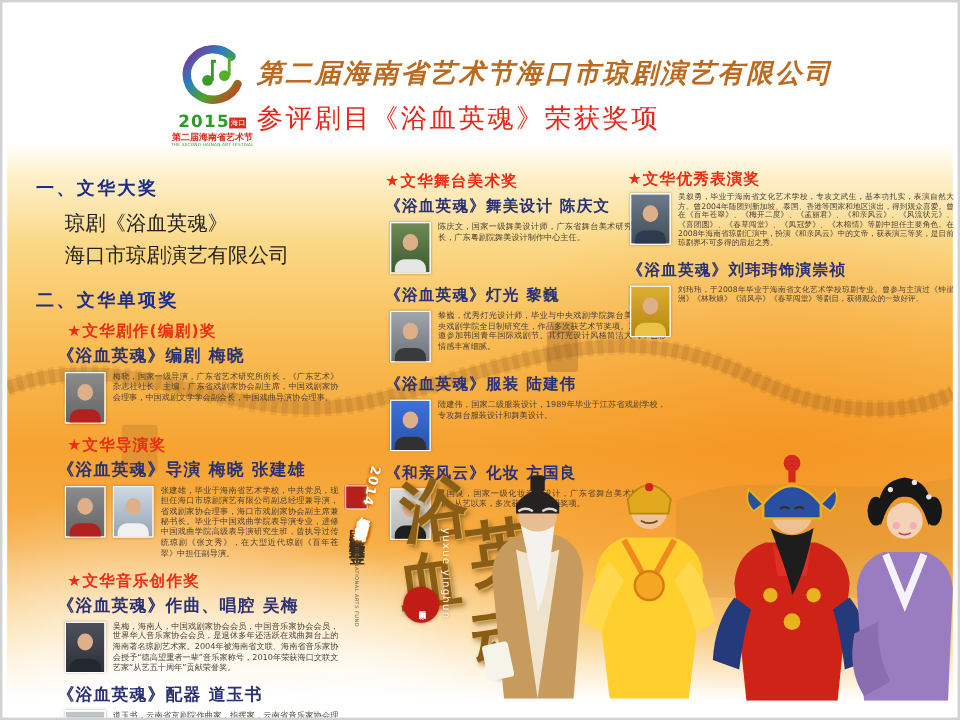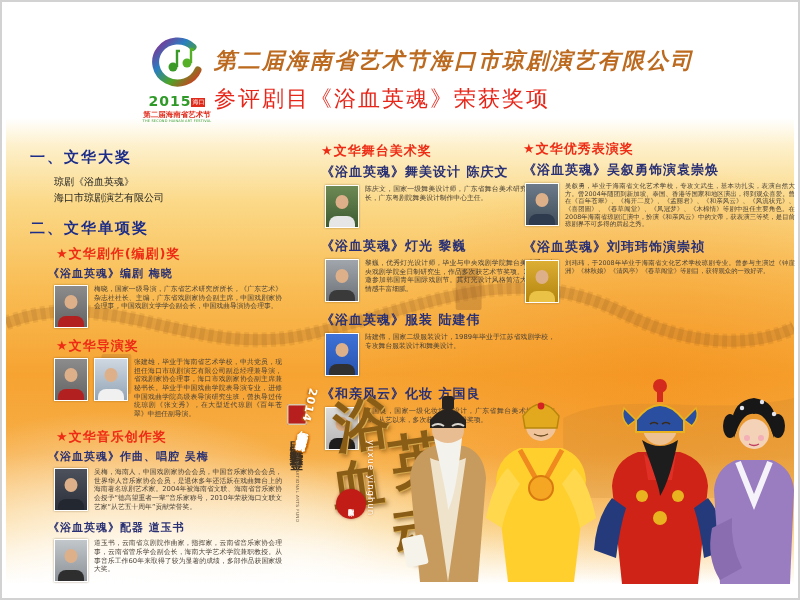--- a/index.html
+++ b/index.html
@@ -30,25 +30,25 @@
   .title2{margin-top:8px;font-size:22px;font-weight:400;color:#e7261a;letter-spacing:2px;white-space:nowrap;}
 
   
   .col{position:absolute;}
   .col-left{left:28px;top:132px;width:252px;}
   .col-mid{left:284px;top:140px;width:234px;margin-left:35px;}
   .col-right{left:521px;top:138px;width:272px;}
 
   .sec-head{font-size:15px;font-weight:800;color:#1c2d8a;letter-spacing:2px;margin:14px 0 7px 0;}
   .grand-lines{padding-left:24px;margin-bottom:10px;}
-  .grand-line{font-size:10px;color:#222;line-height:1.55;}
+  .grand-line{font-size:17px;color:#222;line-height:1.55;}
 
   .award{font-size:13px;font-weight:800;color:#ee2c15;letter-spacing:1px;margin:0 0 3px 26px;white-space:nowrap;}
   .col-mid .award,.col-right .award{margin-left:0;}
-  .credit{font-family:"DejaVu Serif",serif;font-weight:700;font-size:11px;color:#2a3175;
+  .credit{font-family:"DejaVu Serif",serif;font-weight:700;font-size:14px;color:#2a3175;
           letter-spacing:1px;margin:0 0 4px 18px;white-space:nowrap;}
   .col-mid .credit,.col-right .credit{margin-left:0;font-size:13px;}
   .row{display:flex;gap:6px;margin:0 0 9px 24px;}
   .col-mid .row{margin-left:4px;}
   .col-right .row{margin-left:2px;}
   .bio{font-size:6.8px;line-height:1.28;color:#4b4238;text-align:justify;}
   .col-right .bio{font-size:6.4px;line-height:1.2;}
 
   
   .photo{flex:none;width:32px;height:41px;position:relative;overflow:hidden;
@@ -151,20 +151,21 @@
       <div class="award">★文华剧作(编剧)奖</div>
       <div class="credit">《浴血英魂》编剧 梅晓</div>
       <div class="row">
         <div class="photo p-meixiao"></div>
         <div class="bio">梅晓，国家一级导演，广东省艺术研究所所长，《广东艺术》杂志社社长、主编，广东省戏剧家协会副主席，中国戏剧家协会理事，中国戏剧文学学会副会长，中国戏曲导演协会理事。</div>
       </div>
     </div>
 
     <div>
       <div class="award">★文华导演奖</div>
+      <div class="credit">《浴血英魂》导演 梅晓 张建雄</div>
       <div class="row">
         <div class="photo p-meixiao"></div>
         <div class="photo p-zhangjianxiong"></div>
         <div class="bio">张建雄，毕业于海南省艺术学校，中共党员，现担任海口市琼剧演艺有限公司副总经理兼导演，省戏剧家协会理事，海口市戏剧家协会副主席兼秘书长。毕业于中国戏曲学院表导演专业，进修中国戏曲学院高级表导演研究生班，曾执导过传统琼剧《张文秀》，在大型近代琼剧《百年苍翠》中担任副导演。</div>
       </div>
     </div>
 
     <div>
       <div class="award">★文华音乐创作奖</div>
       <div class="credit">《浴血英魂》作曲、唱腔 吴梅</div>
@@ -214,21 +215,20 @@
       <div class="row">
         <div class="photo p-fangguoliang"></div>
         <div class="bio">方国良，国家一级化妆造型设计，广东省舞台美术协会副主席。从艺以来，多次获国家、省级奖项。</div>
       </div>
     </div>
   </div>
 
   <div class="col col-right">
     <div>
       <div class="award">★文华优秀表演奖</div>
-      <div class="credit">《浴血英魂》吴叙勇饰演袁崇焕</div>
       <div class="row">
         <div class="photo p-wuxuyong"></div>
         <div class="bio">吴叙勇，毕业于海南省文化艺术学校，专攻文武生，基本功扎实，表演自然大方。曾2004年随团到新加坡、泰国、香港等国家和地区演出，得到观众喜爱。曾在《百年苍翠》、《梅开二度》、《孟丽君》、《和亲风云》、《风流状元》、《喜团圆》、《春草闯堂》、《凤冠梦》、《木棉情》等剧中担任主要角色。在2008年海南省琼剧汇演中，扮演《和亲风云》中的文帝，获表演三等奖，是目前琼剧界不可多得的后起之秀。</div>
       </div>
     </div>
 
 
     <div>
       <div class="credit">《浴血英魂》刘玮玮饰演崇祯</div>
       <div class="row">

